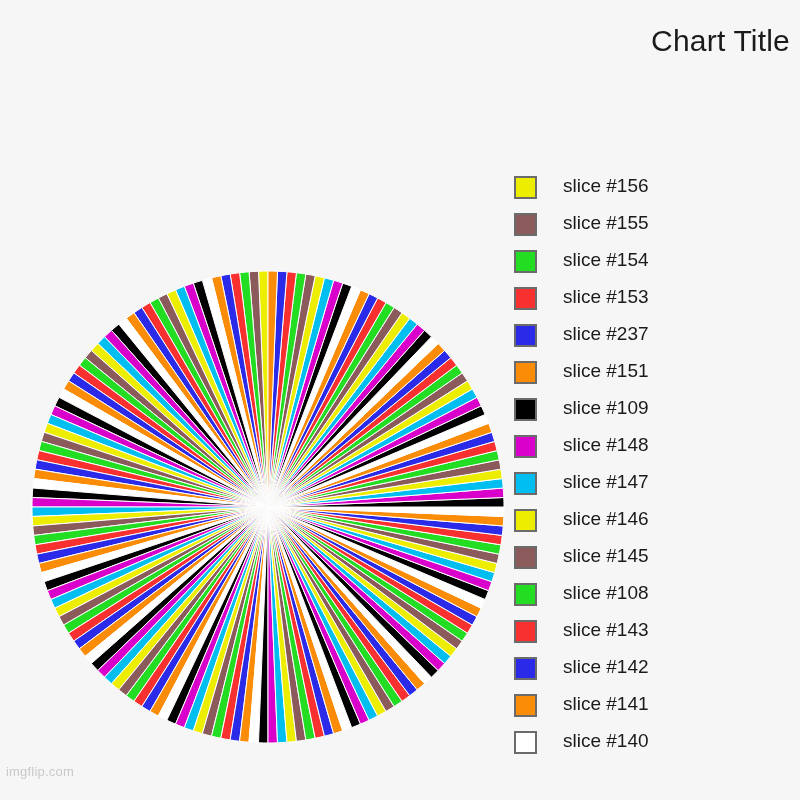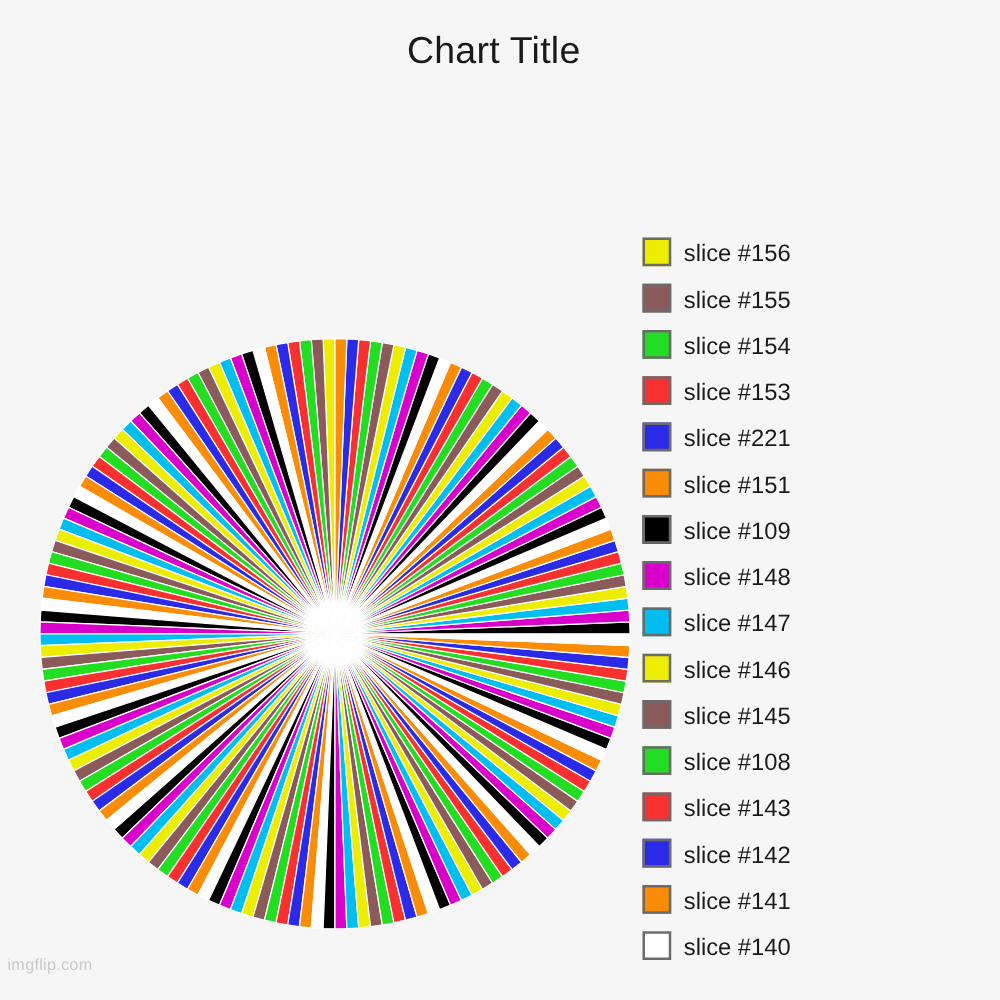--- a/index.html
+++ b/index.html
@@ -18,21 +18,21 @@
     position: absolute;
     inset: 0;
     width: 800px;
     height: 800px;
   }
   #chart-title {
     position: absolute;
     top: 24px;
     left: 0;
     width: 790px;
-    text-align: center;
+    text-align: right;
     font-size: 30px;
     color: #1a1a1a;
     font-weight: 400;
     letter-spacing: 0.2px;
     white-space: nowrap;
   }
   #pie-area {
     position: absolute;
     left: 32px;
     top: 271px;
@@ -46,22 +46,23 @@
     overflow: visible;
   }
   #legend {
     position: absolute;
     left: 514px;
     top: 176px;
     width: 286px;
   }
   .legend-item {
     display: flex;
-    align-items: flex-end;
+    align-items: flex-start;
     height: 37px;
+    gap: 16px;
   }
   .legend-swatch {
     width: 19px;
     height: 19px;
     border: 2px solid #6b6b6b;
     box-sizing: content-box;
     flex: 0 0 auto;
   }
   .legend-label {
     margin-left: 10px;
@@ -261,21 +262,21 @@
       <div class="legend-item">
         <span class="legend-swatch" style="background: rgb(34, 221, 34); border-color: rgb(107, 107, 107);"></span>
         <span class="legend-label">slice #154</span>
       </div>
       <div class="legend-item">
         <span class="legend-swatch" style="background: rgb(248, 48, 48); border-color: rgb(107, 107, 107);"></span>
         <span class="legend-label">slice #153</span>
       </div>
       <div class="legend-item">
         <span class="legend-swatch" style="background: rgb(42, 42, 232); border-color: rgb(107, 107, 107);"></span>
-        <span class="legend-label">slice #221</span>
+        <span class="legend-label">slice #237</span>
       </div>
       <div class="legend-item">
         <span class="legend-swatch" style="background: rgb(250, 140, 8); border-color: rgb(107, 107, 107);"></span>
         <span class="legend-label">slice #151</span>
       </div>
       <div class="legend-item">
         <span class="legend-swatch" style="background: rgb(0, 0, 0); border-color: rgb(107, 107, 107);"></span>
         <span class="legend-label">slice #109</span>
       </div>
       <div class="legend-item">

